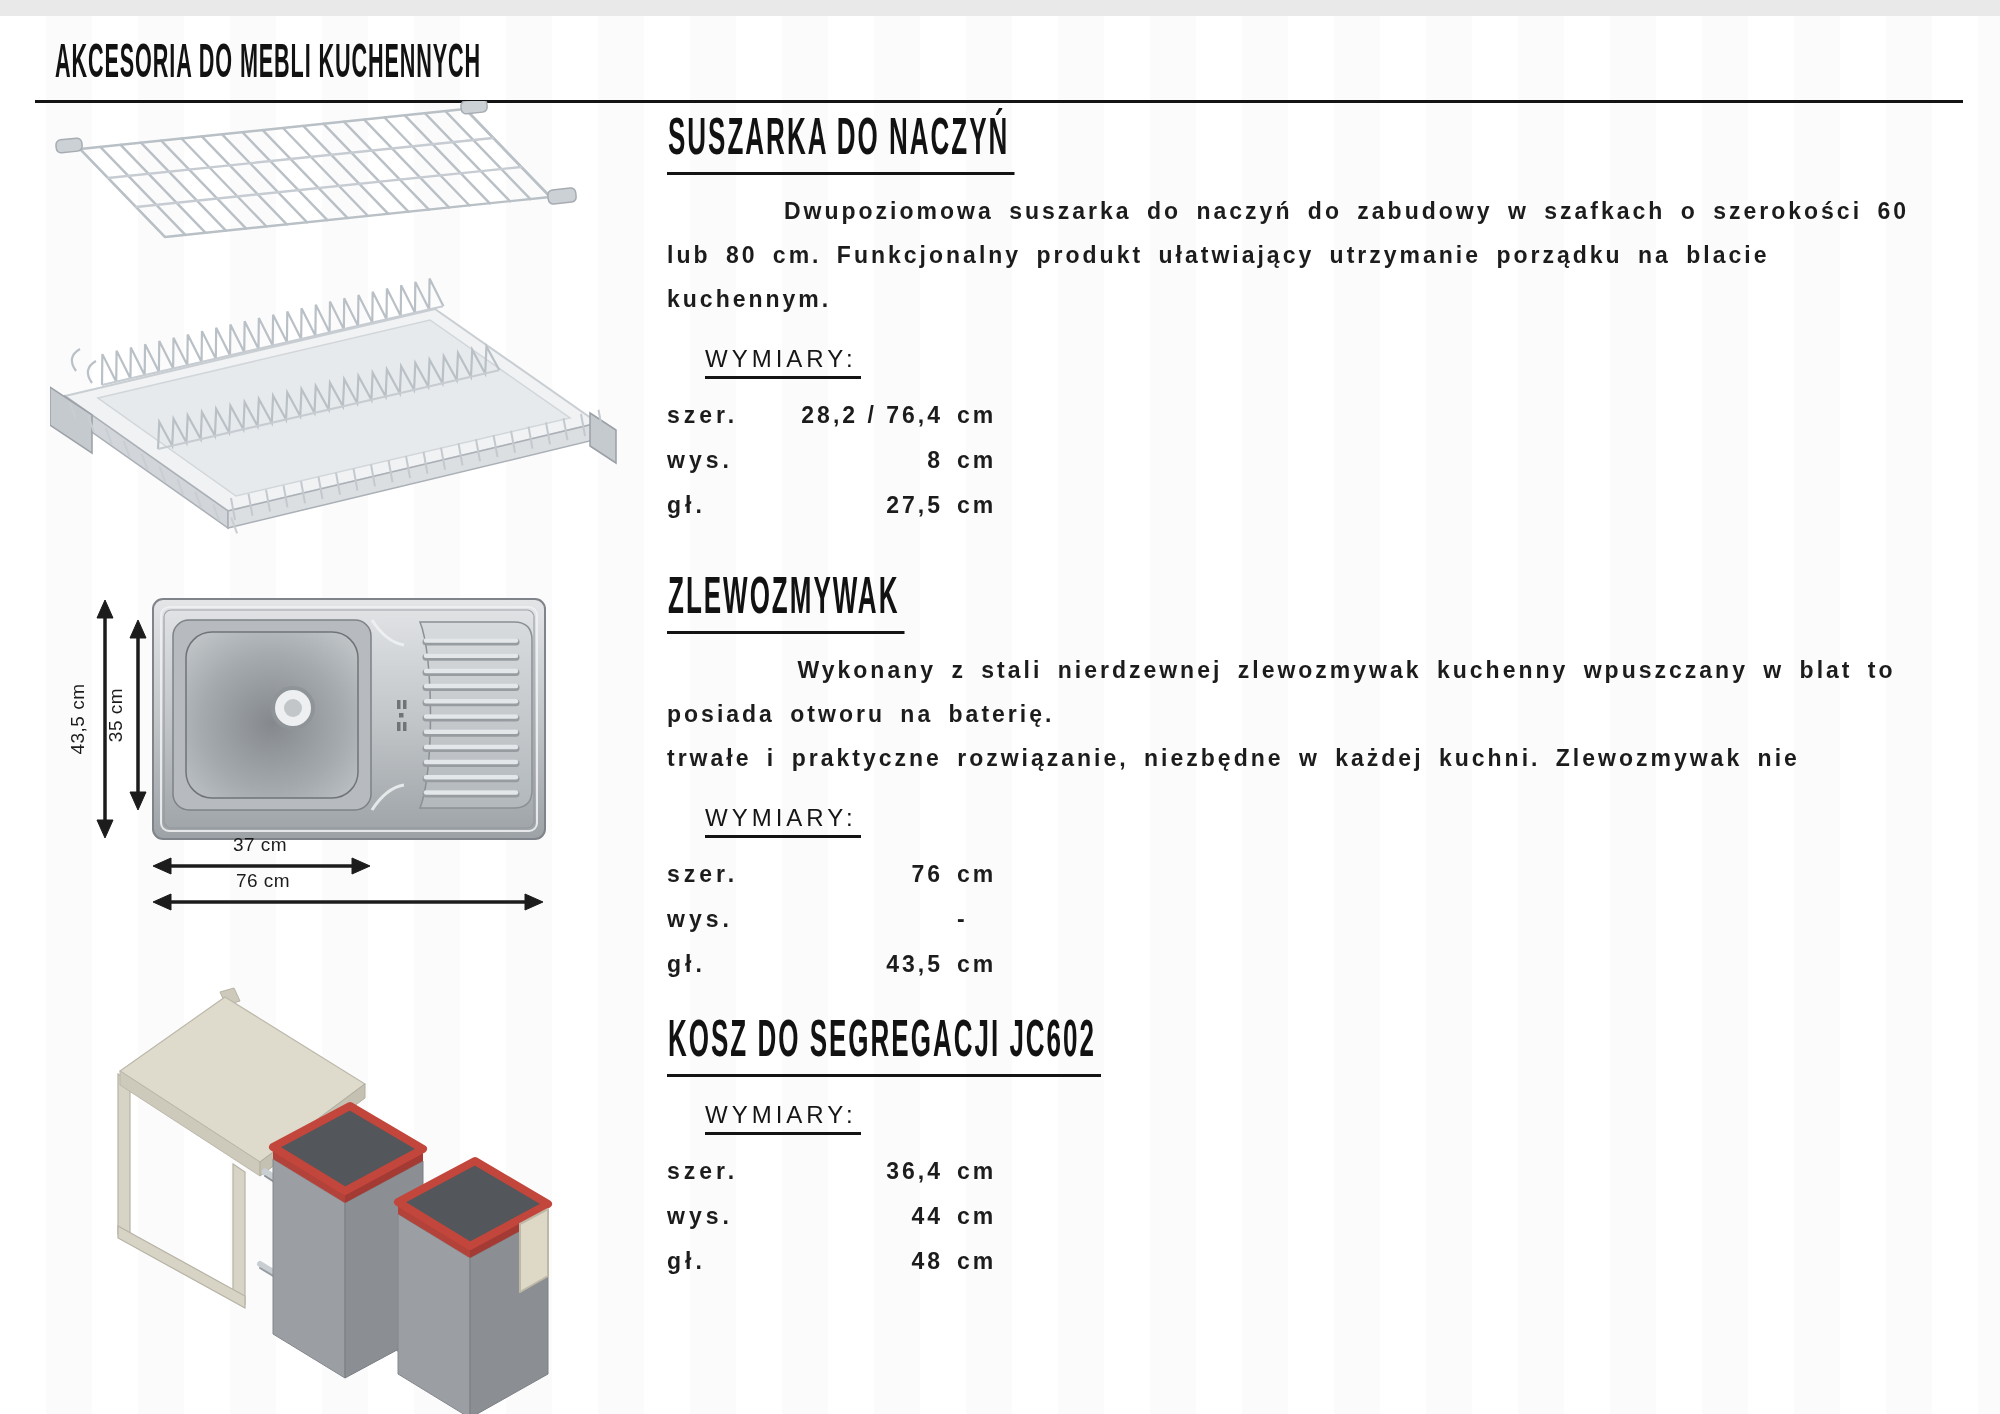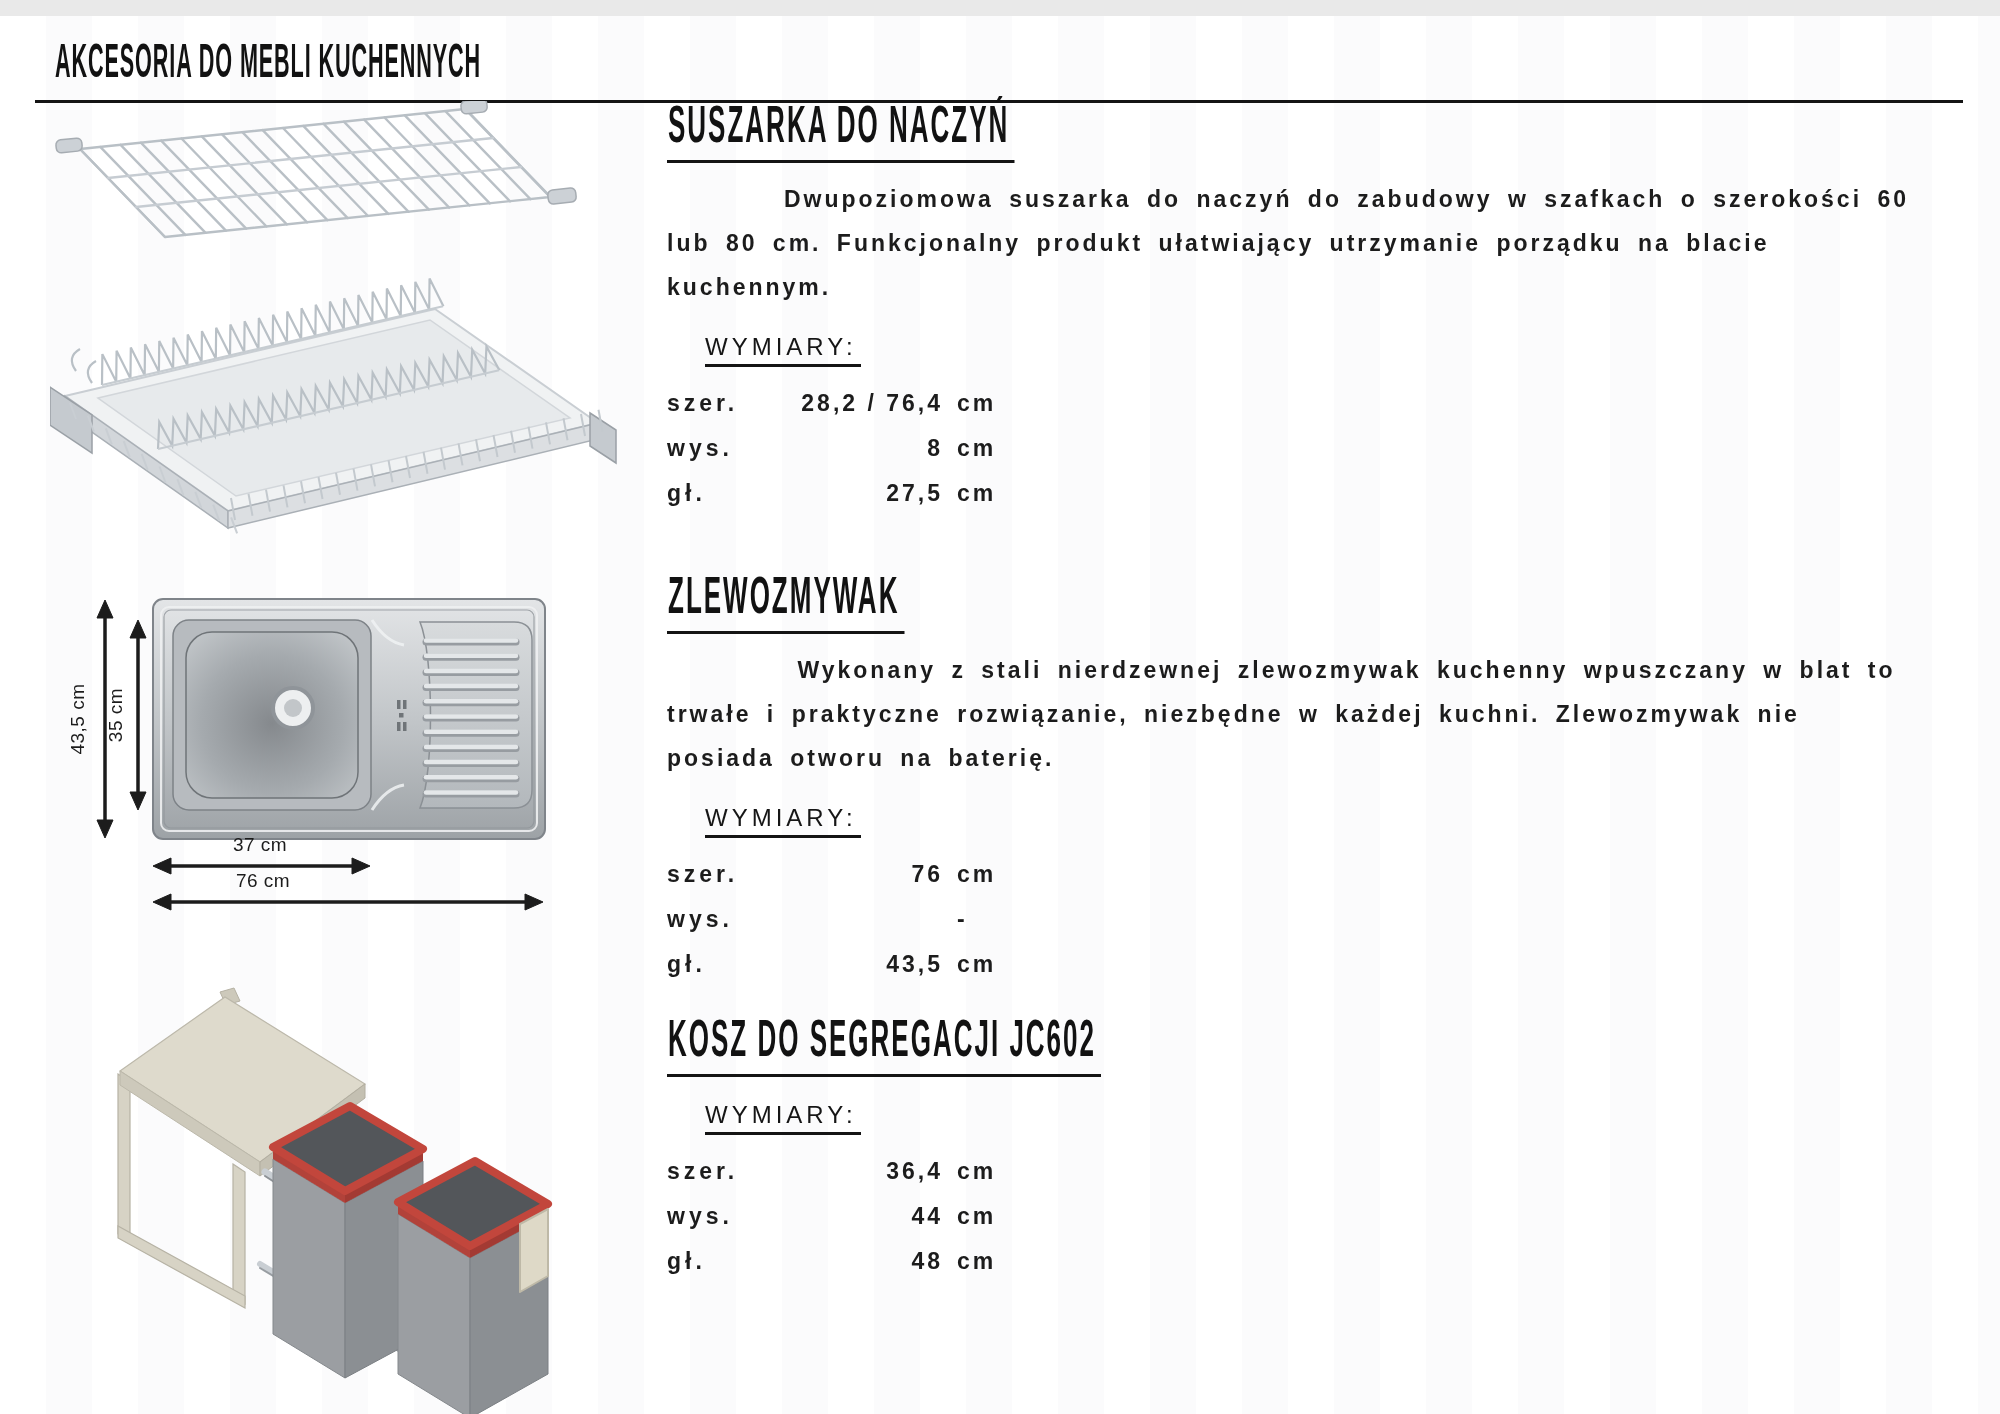--- a/index.html
+++ b/index.html
@@ -32,21 +32,21 @@
   .title{
     position:absolute;left:55px;top:16px;line-height:1.2;margin:0;
   }
   .title-rule{
     position:absolute;left:35px;top:84px;width:1928px;height:3px;background:#141414;
   }
   
   .info{
     position:absolute;left:667px;width:1330px;
   }
-  .info.s1{top:80px;}
+  .info.s1{top:92px;}
   .info.s2{top:551px;}
   .info.s3{top:994px;}
   .info h2{margin:0;line-height:1.08;}
   .info h2 .cond{
     font-size:52px;
     letter-spacing:4px;
     transform:scaleX(.5);
     border-bottom:3px solid #141414;
     padding:0 10px 8px 2px;
   }
@@ -300,22 +300,22 @@
       <text transform="translate(62,141) rotate(-90)" text-anchor="middle" font-size="19" letter-spacing=".5">35 cm</text>
       <text x="200" y="277" text-anchor="middle" font-size="19" letter-spacing=".5">37 cm</text>
       <text x="203" y="313" text-anchor="middle" font-size="19" letter-spacing=".5">76 cm</text>
     </svg>
   </figure>
 
   <div class="info s2">
     <h2><span class="cond">ZLEWOZMYWAK</span></h2>
     <div class="desc">
       <div class="line">Wykonany z stali nierdzewnej zlewozmywak kuchenny wpuszczany w blat to</div>
+      <div class="line">posiada otworu na baterię.</div>
       <div class="line">trwałe i praktyczne rozwiązanie, niezbędne w każdej kuchni. Zlewozmywak nie</div>
-      <div class="line">posiada otworu na baterię.</div>
     </div>
     <div class="wym"><span class="wym-label">WYMIARY:</span></div>
     <div class="dims">
       <div class="dim-row">
         <span class="dim-label">szer.</span>
         <span class="dim-value">76</span>
         <span class="dim-unit">cm</span>
       </div>
       <div class="dim-row">
         <span class="dim-label">wys.</span>

